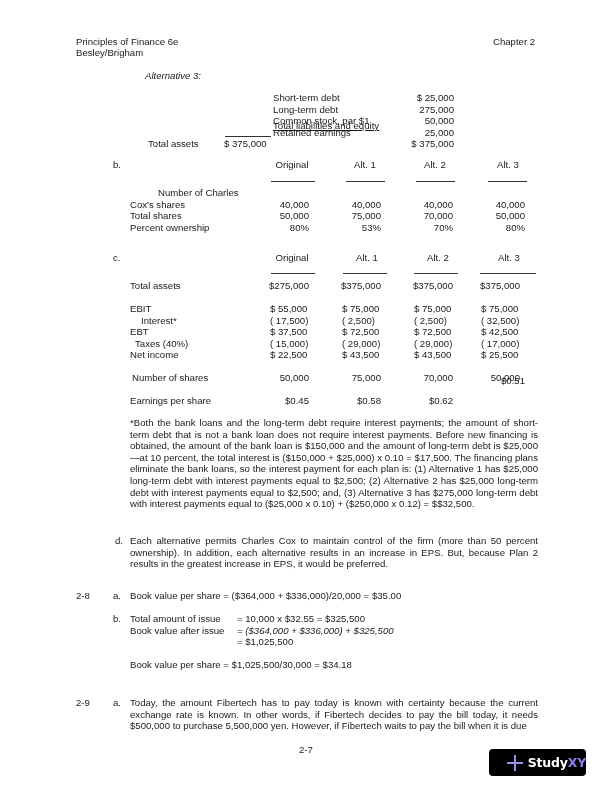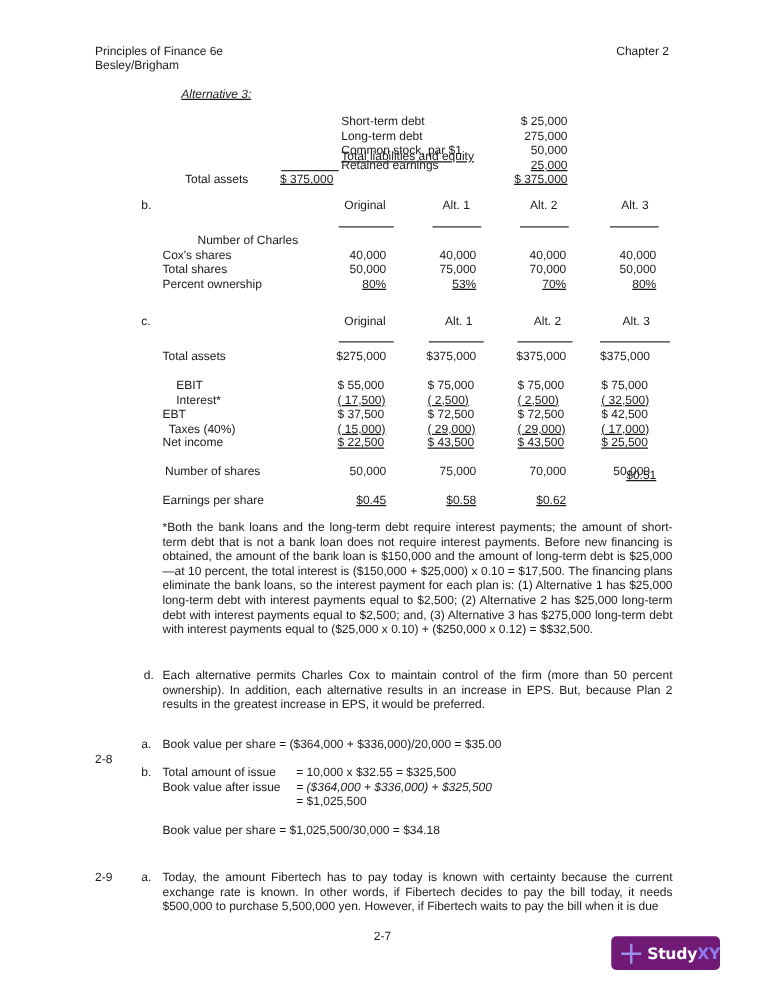--- a/index.html
+++ b/index.html
@@ -1,25 +1,25 @@
 <!DOCTYPE html>
 <html><head>
 <meta charset="utf-8">
 <style>
   html, body { margin: 0; padding: 0; background: #ffffff; }
   body { width: 612px; height: 792px; position: relative; overflow: hidden;
          font-family: "Liberation Sans", sans-serif; color: #1a1a1a; font-size: 9.6px; }
   .abs { position: absolute; white-space: nowrap; line-height: 11.5px; }
   .r { text-align: right; }
   .c { text-align: center; }
-  .u { text-decoration: underline; }
+  .u { }
   .hl { position: absolute; height: 0; border-top: 1px solid #333; }
   .para { position: absolute; line-height: 11.6px; text-align: justify; }
   .badge { position: absolute; left: 489px; top: 749px; width: 87px; height: 27px;
-           background: #701a75; border-radius: 4px; display: flex; align-items: center; }
+           background: #000000; border-radius: 4px; display: flex; align-items: center; padding-left: 10px; }
   .badge .plus { width: 16px; height: 16px; position: relative; margin-left: 8px; }
   .badge .plus:before, .badge .plus:after { content: ""; position: absolute; background: #9b8cf0; }
   .badge .plus:before { left: 7px; top: 0; width: 2px; height: 16px; }
   .badge .plus:after { left: 0; top: 7px; width: 16px; height: 2px; }
   .badge .brand { font-family: "DejaVu Sans", sans-serif; font-weight: bold; font-size: 12.5px;
                   color: #ffffff; margin-left: 6px; letter-spacing: -0.2px; }
   .badge .brand .xy { color: #8f7cf0; }
 </style>
 </head>
 <body>
@@ -89,21 +89,21 @@
   <div class="hl" style="left:343px;width:44px;top:273px;"></div>
   <div class="hl" style="left:414px;width:44px;top:273px;"></div>
   <div class="hl" style="left:480px;width:56px;top:273px;"></div>
 
   <div class="abs" style="left:130px;top:280px;">Total assets</div>
   <div class="abs" style="left:269px;top:280px;">$275,000</div>
   <div class="abs" style="left:341px;top:280px;">$375,000</div>
   <div class="abs" style="left:413px;top:280px;">$375,000</div>
   <div class="abs" style="left:480px;top:280px;">$375,000</div>
 
-  <div class="abs" style="left:130px;top:303px;margin-left:11px;">EBIT</div>
+  <div class="abs" style="left:130px;top:303px;">EBIT</div>
   <div class="abs" style="left:270px;top:303px;">$ 55,000</div>
   <div class="abs" style="left:342px;top:303px;">$ 75,000</div>
   <div class="abs" style="left:414px;top:303px;">$ 75,000</div>
   <div class="abs" style="left:481px;top:303px;">$ 75,000</div>
 
   <div class="abs" style="left:141px;top:314.5px;">Interest*</div>
   <div class="abs u" style="left:270px;top:314.5px;">( 17,500)</div>
   <div class="abs u" style="left:342px;top:314.5px;">(  2,500)</div>
   <div class="abs u" style="left:414px;top:314.5px;">(  2,500)</div>
   <div class="abs u" style="left:481px;top:314.5px;">( 32,500)</div>
@@ -137,21 +137,21 @@
   <div class="abs r u" style="left:332px;width:49px;top:395px;">$0.58</div>
   <div class="abs r u" style="left:404px;width:49px;top:395px;">$0.62</div>
   <div class="abs r u" style="left:476px;width:49px;top:375px;text-align:right;">$0.51</div>
 
   <div class="para" style="left:130px;top:417px;width:408px;">*Both the bank loans and the long-term debt require interest payments; the amount of short-term debt that is not a bank loan does not require interest payments. Before new financing is obtained, the amount of the bank loan is $150,000 and the amount of long-term debt is $25,000—at 10 percent, the total interest is ($150,000 + $25,000) x 0.10 = $17,500. The financing plans eliminate the bank loans, so the interest payment for each plan is: (1) Alternative 1 has $25,000 long-term debt with interest payments equal to $2,500; (2) Alternative 2 has $25,000 long-term debt with interest payments equal to $2,500; and, (3) Alternative 3 has $275,000 long-term debt with interest payments equal to ($25,000 x 0.10) + ($250,000 x 0.12) = $$32,500.</div>
 </div>
 
 <div class="abs" style="left:115px;top:535px;">d.</div>
 <div class="para" style="left:130px;top:535px;width:408px;">Each alternative permits Charles Cox to maintain control of the firm (more than 50 percent ownership). In addition, each alternative results in an increase in EPS. But, because Plan 2 results in the greatest increase in EPS, it would be preferred.</div>
 
-<div class="abs" style="left:76px;top:590px;margin-top:12px;">2-8</div>
+<div class="abs" style="left:76px;top:590px;">2-8</div>
 <div class="abs" style="left:113px;top:590px;">a.</div>
 <div class="abs" style="left:130px;top:590px;">Book value per share = ($364,000 + $336,000)/20,000 = $35.00</div>
 
 <div class="abs" style="left:113px;top:613px;">b.</div>
 <div class="abs" style="left:130px;top:613px;">Total amount of issue</div>
 <div class="abs" style="left:237px;top:613px;">= 10,000 x $32.55 = $325,500</div>
 <div class="abs" style="left:130px;top:624.5px;">Book value after issue</div>
 <div class="abs" style="left:237px;top:624.5px;font-style:italic;">= ($364,000 + $336,000) + $325,500</div>
 <div class="abs" style="left:237px;top:636px;">= $1,025,500</div>
 <div class="abs" style="left:130px;top:659px;">Book value per share = $1,025,500/30,000 = $34.18</div>

